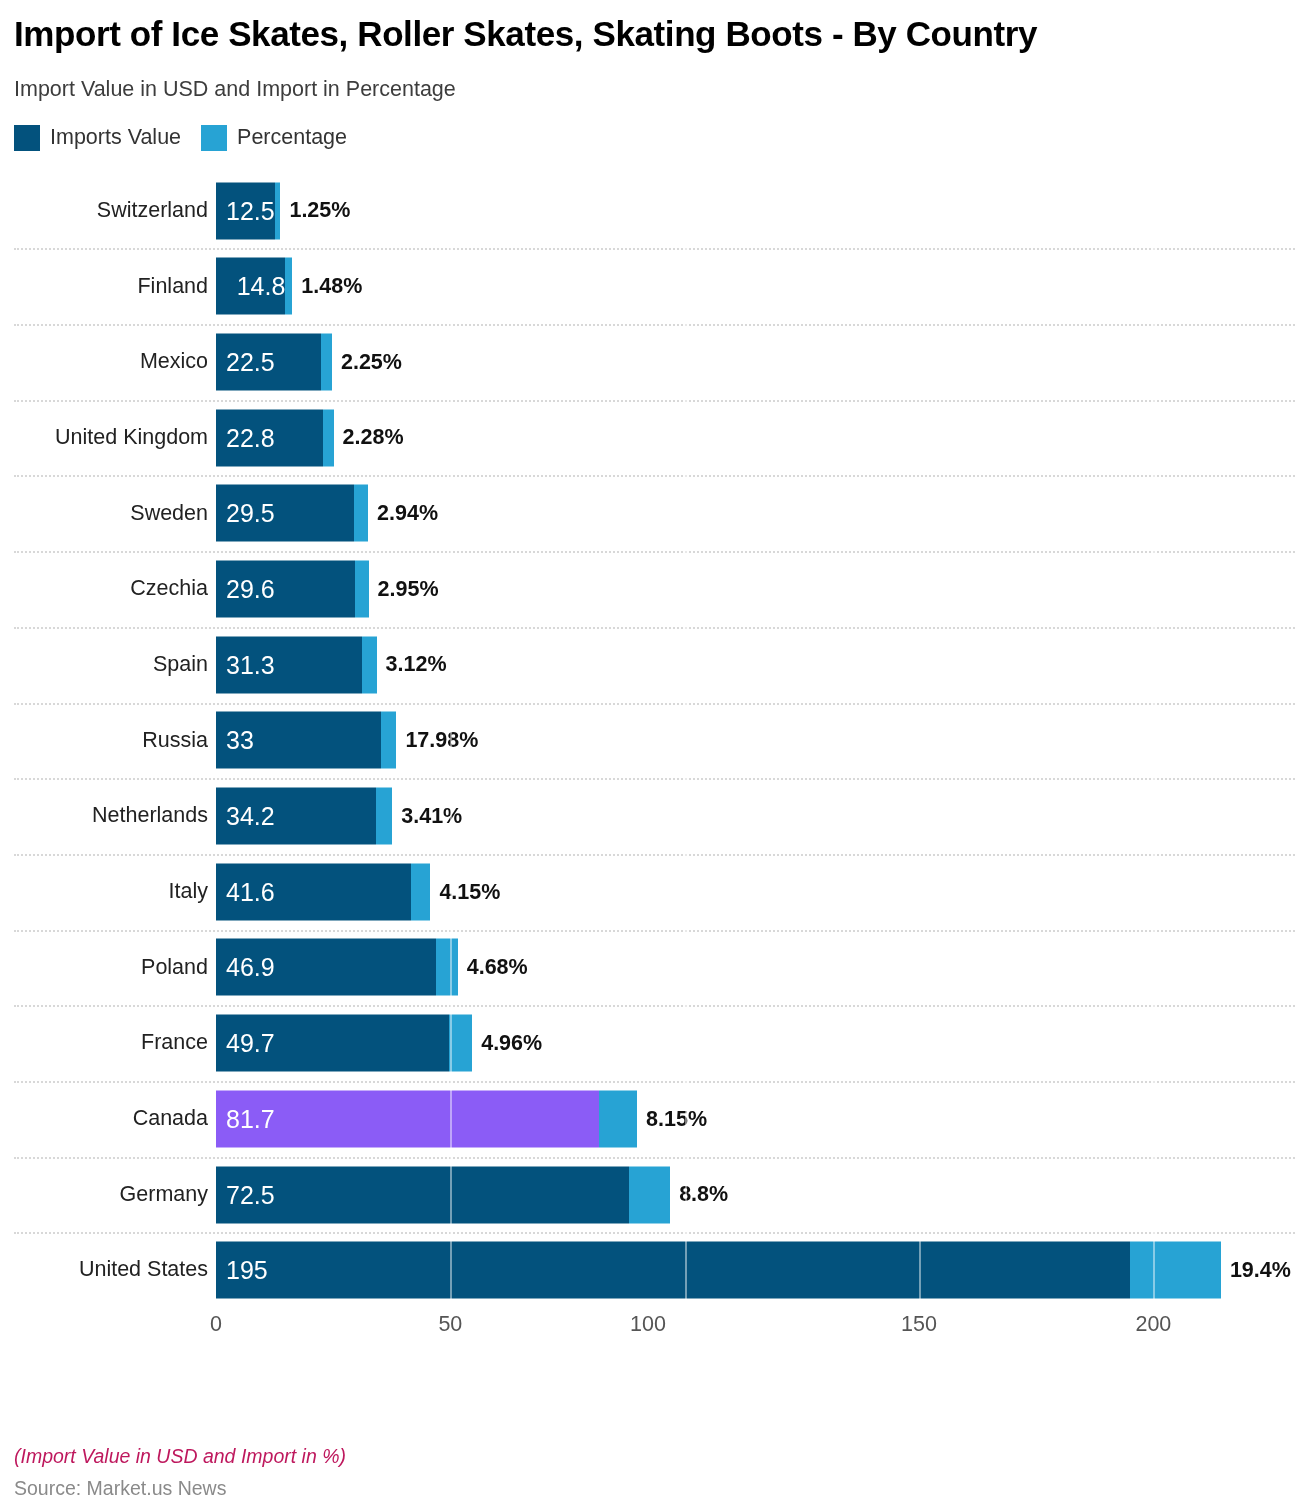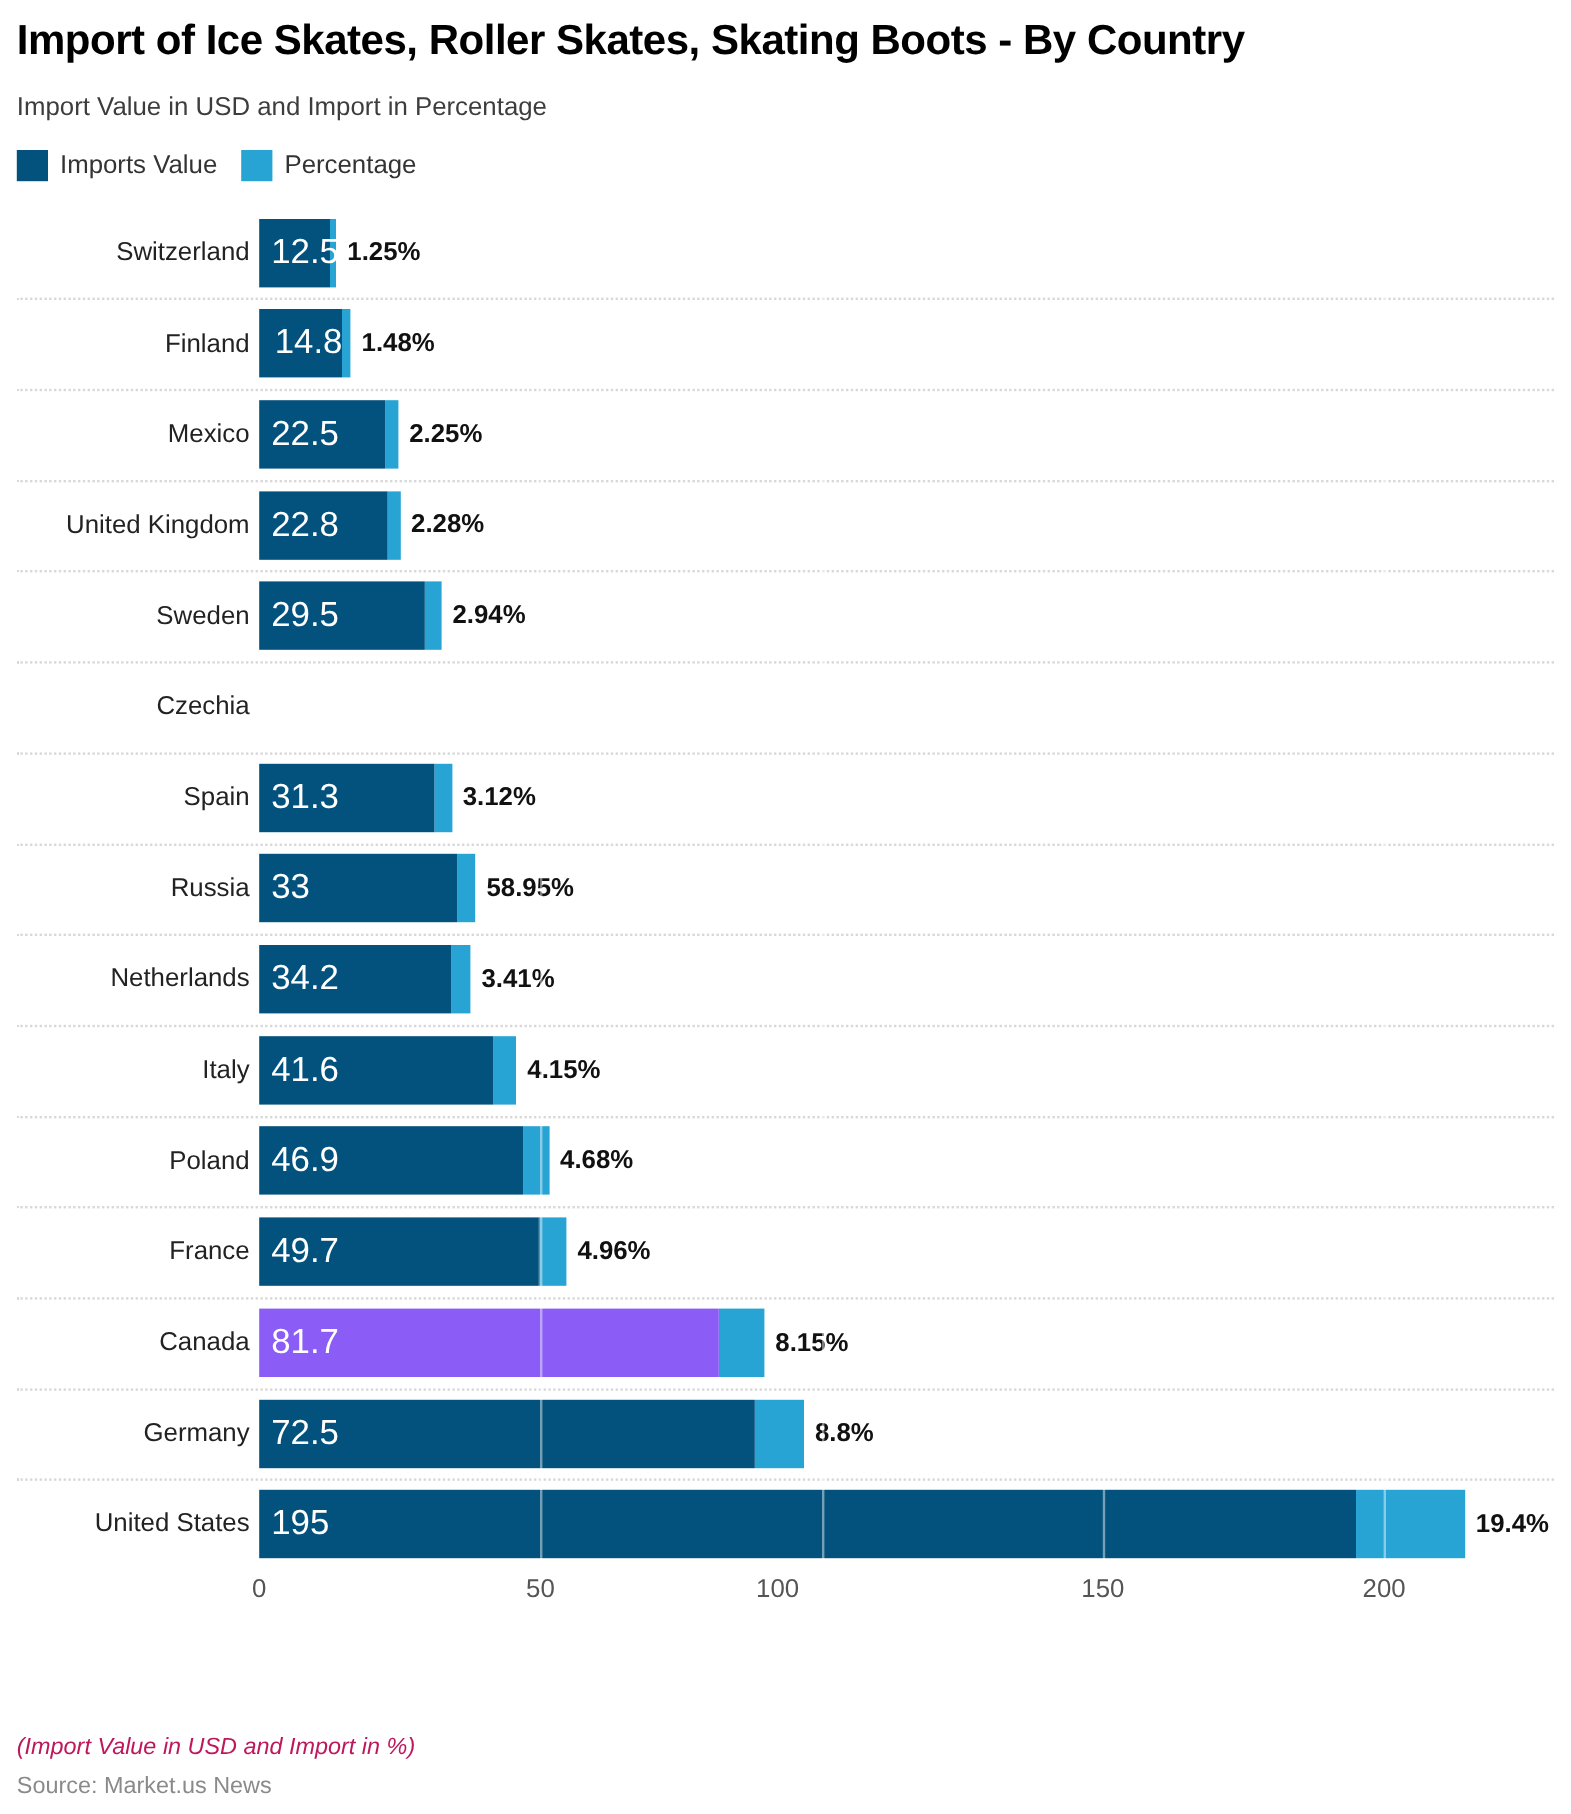--- a/index.html
+++ b/index.html
@@ -131,21 +131,21 @@
   }
   .seg-value {
     background: #03527d;
     position: relative;
     display: flex;
     align-items: center;
     flex: 0 0 auto;
   }
   .seg-value .seg-text {
     color: #ffffff;
-    font-size: 29px;
+    font-size: 25px;
     padding-left: 10px;
     line-height: 1;
     white-space: nowrap;
   }
   .seg-pct {
     background: #27a3d4;
     flex: 0 0 auto;
   }
   .pct-label {
     font-size: 21.5px;
@@ -292,20 +292,29 @@
                 <span class="seg-text">29.5</span>
               </div>
               <div class="seg-pct" style="width: 13.7798px; background: rgb(39, 163, 212);"></div>
               <span class="pct-label">2.94%</span>
             </div>
           </div>
         </div>
         <div class="row">
           <div class="row-sep"></div>
           <div class="cat-label">Czechia</div>
+          <div class="bar-area">
+            <div class="bar-wrap">
+              <div class="seg-value" style="width: 138.735px; background: rgb(3, 82, 125);">
+                <span class="seg-text">29.6</span>
+              </div>
+              <div class="seg-pct" style="width: 13.8267px; background: rgb(39, 163, 212);"></div>
+              <span class="pct-label">2.95%</span>
+            </div>
+          </div>
         </div>
         <div class="row">
           <div class="row-sep"></div>
           <div class="cat-label">Spain</div>
           <div class="bar-area">
             <div class="bar-wrap">
               <div class="seg-value" style="width: 146px; background: rgb(3, 82, 125);">
                 <span class="seg-text">31.3</span>
               </div>
               <div class="seg-pct" style="width: 14.6234px; background: rgb(39, 163, 212);"></div>
@@ -315,21 +324,21 @@
         </div>
         <div class="row">
           <div class="row-sep"></div>
           <div class="cat-label">Russia</div>
           <div class="bar-area">
             <div class="bar-wrap">
               <div class="seg-value" style="width: 165px; background: rgb(3, 82, 125);">
                 <span class="seg-text">33</span>
               </div>
               <div class="seg-pct" style="width: 15.4202px; background: rgb(39, 163, 212);"></div>
-              <span class="pct-label">58.95%</span>
+              <span class="pct-label">17.98%</span>
             </div>
           </div>
         </div>
         <div class="row">
           <div class="row-sep"></div>
           <div class="cat-label">Netherlands</div>
           <div class="bar-area">
             <div class="bar-wrap">
               <div class="seg-value" style="width: 160.295px; background: rgb(3, 82, 125);">
                 <span class="seg-text">34.2</span>

